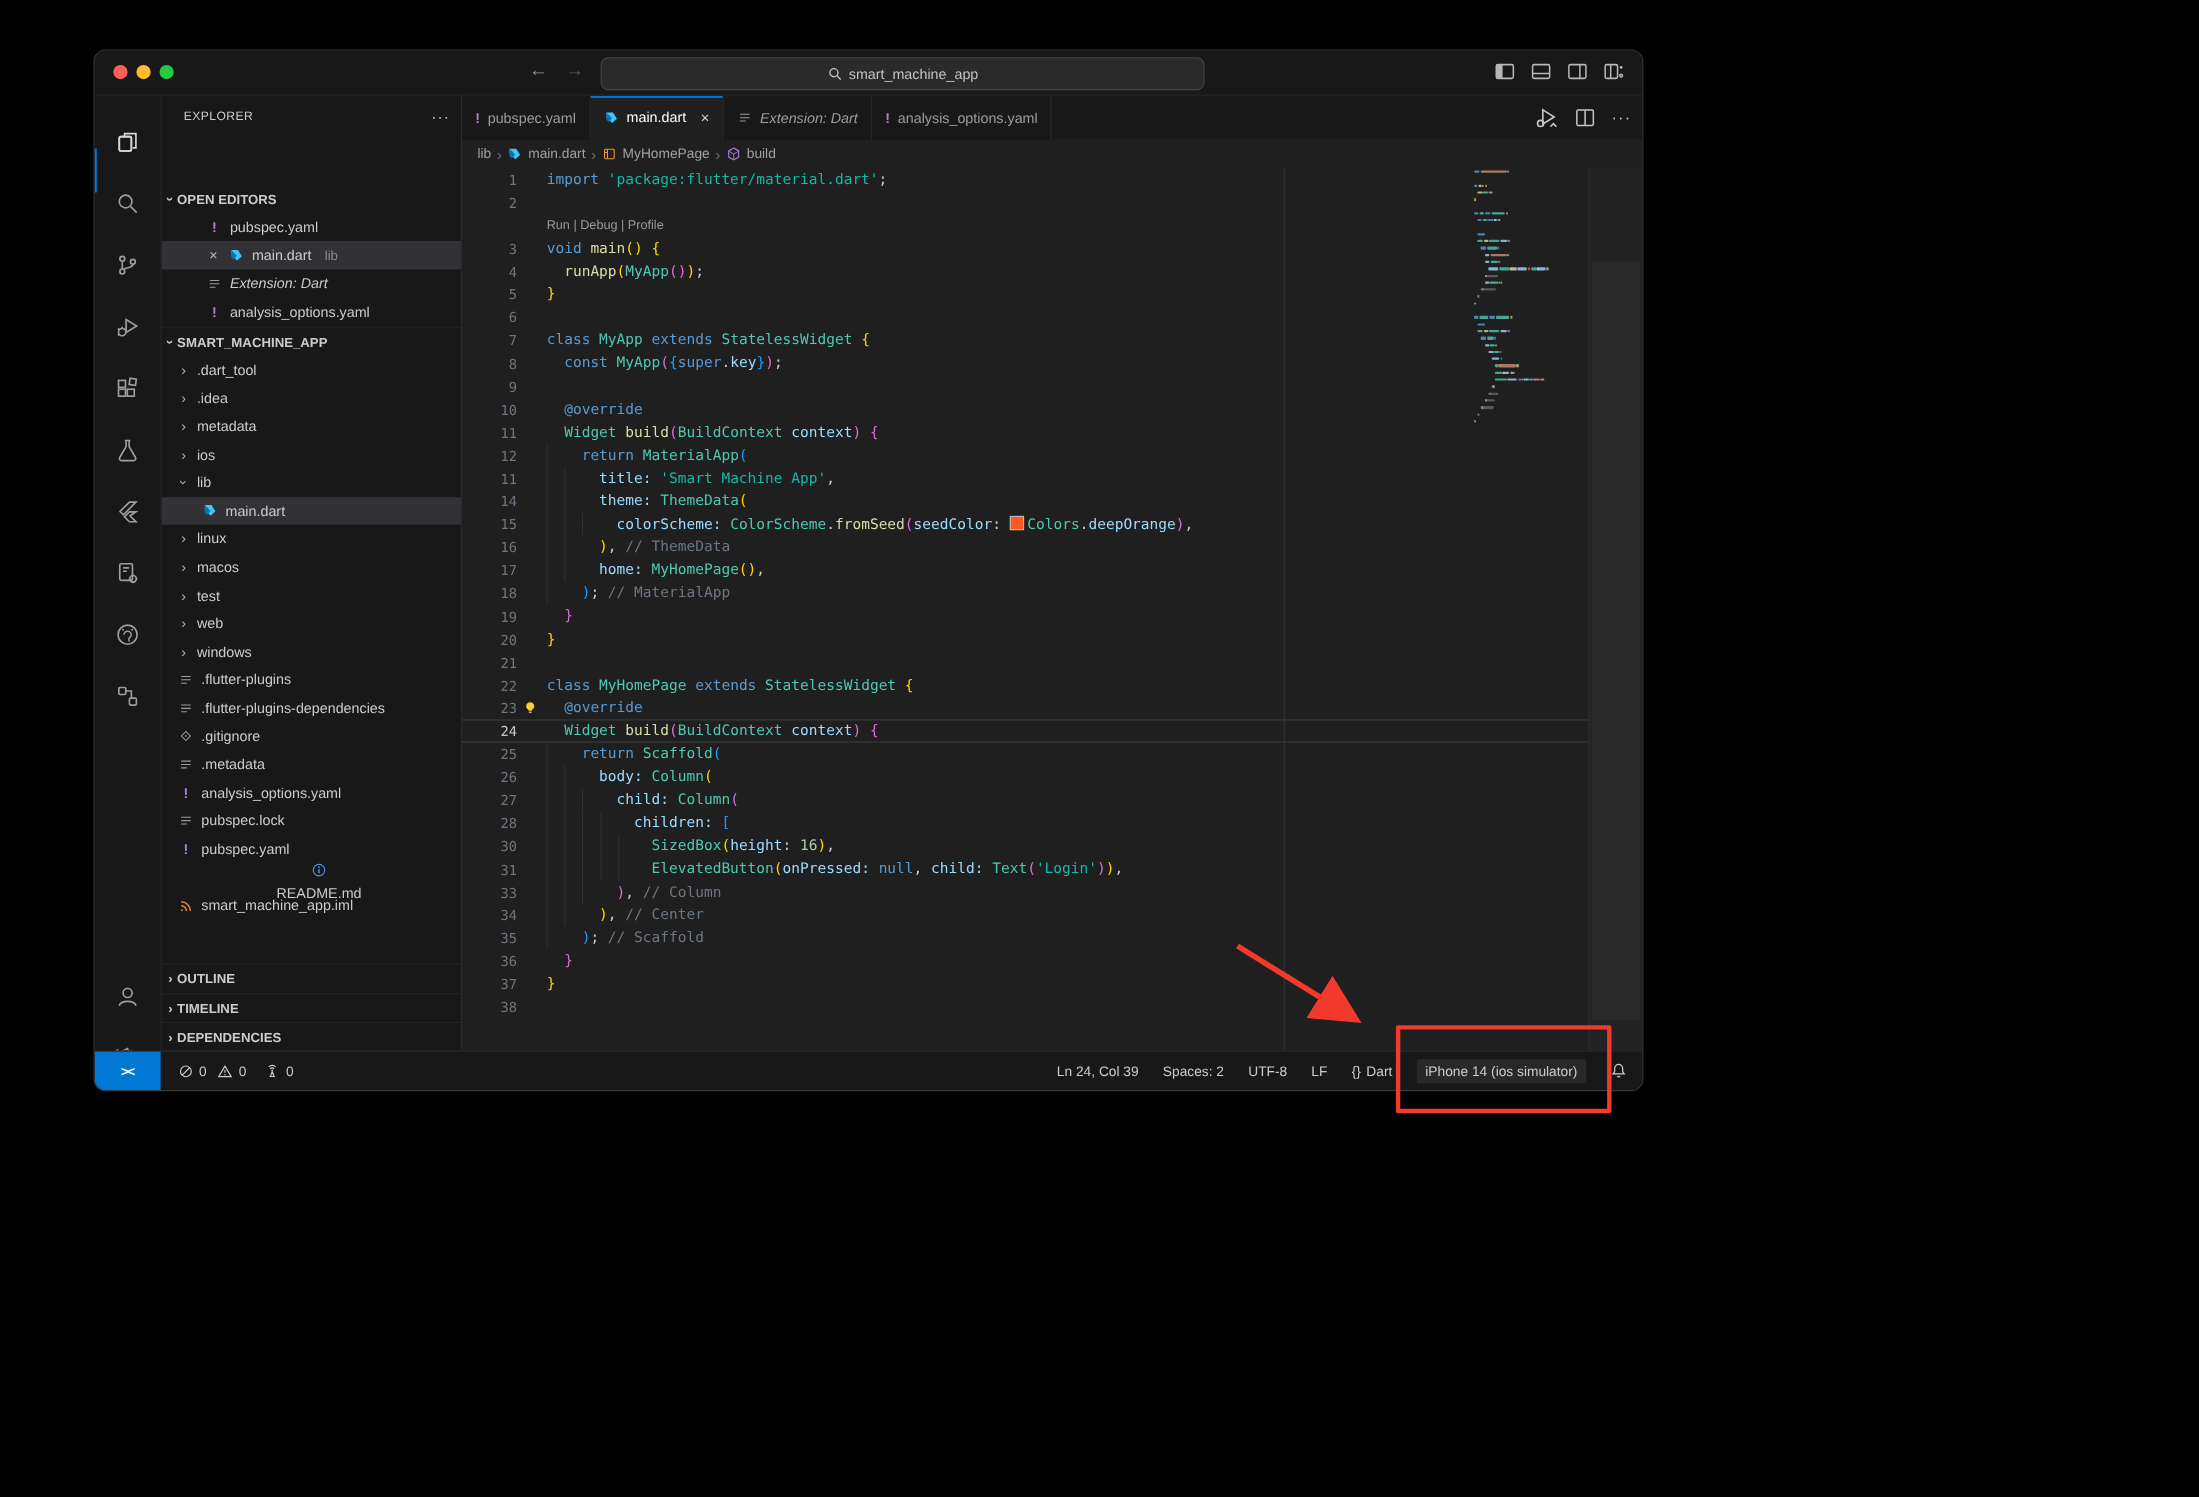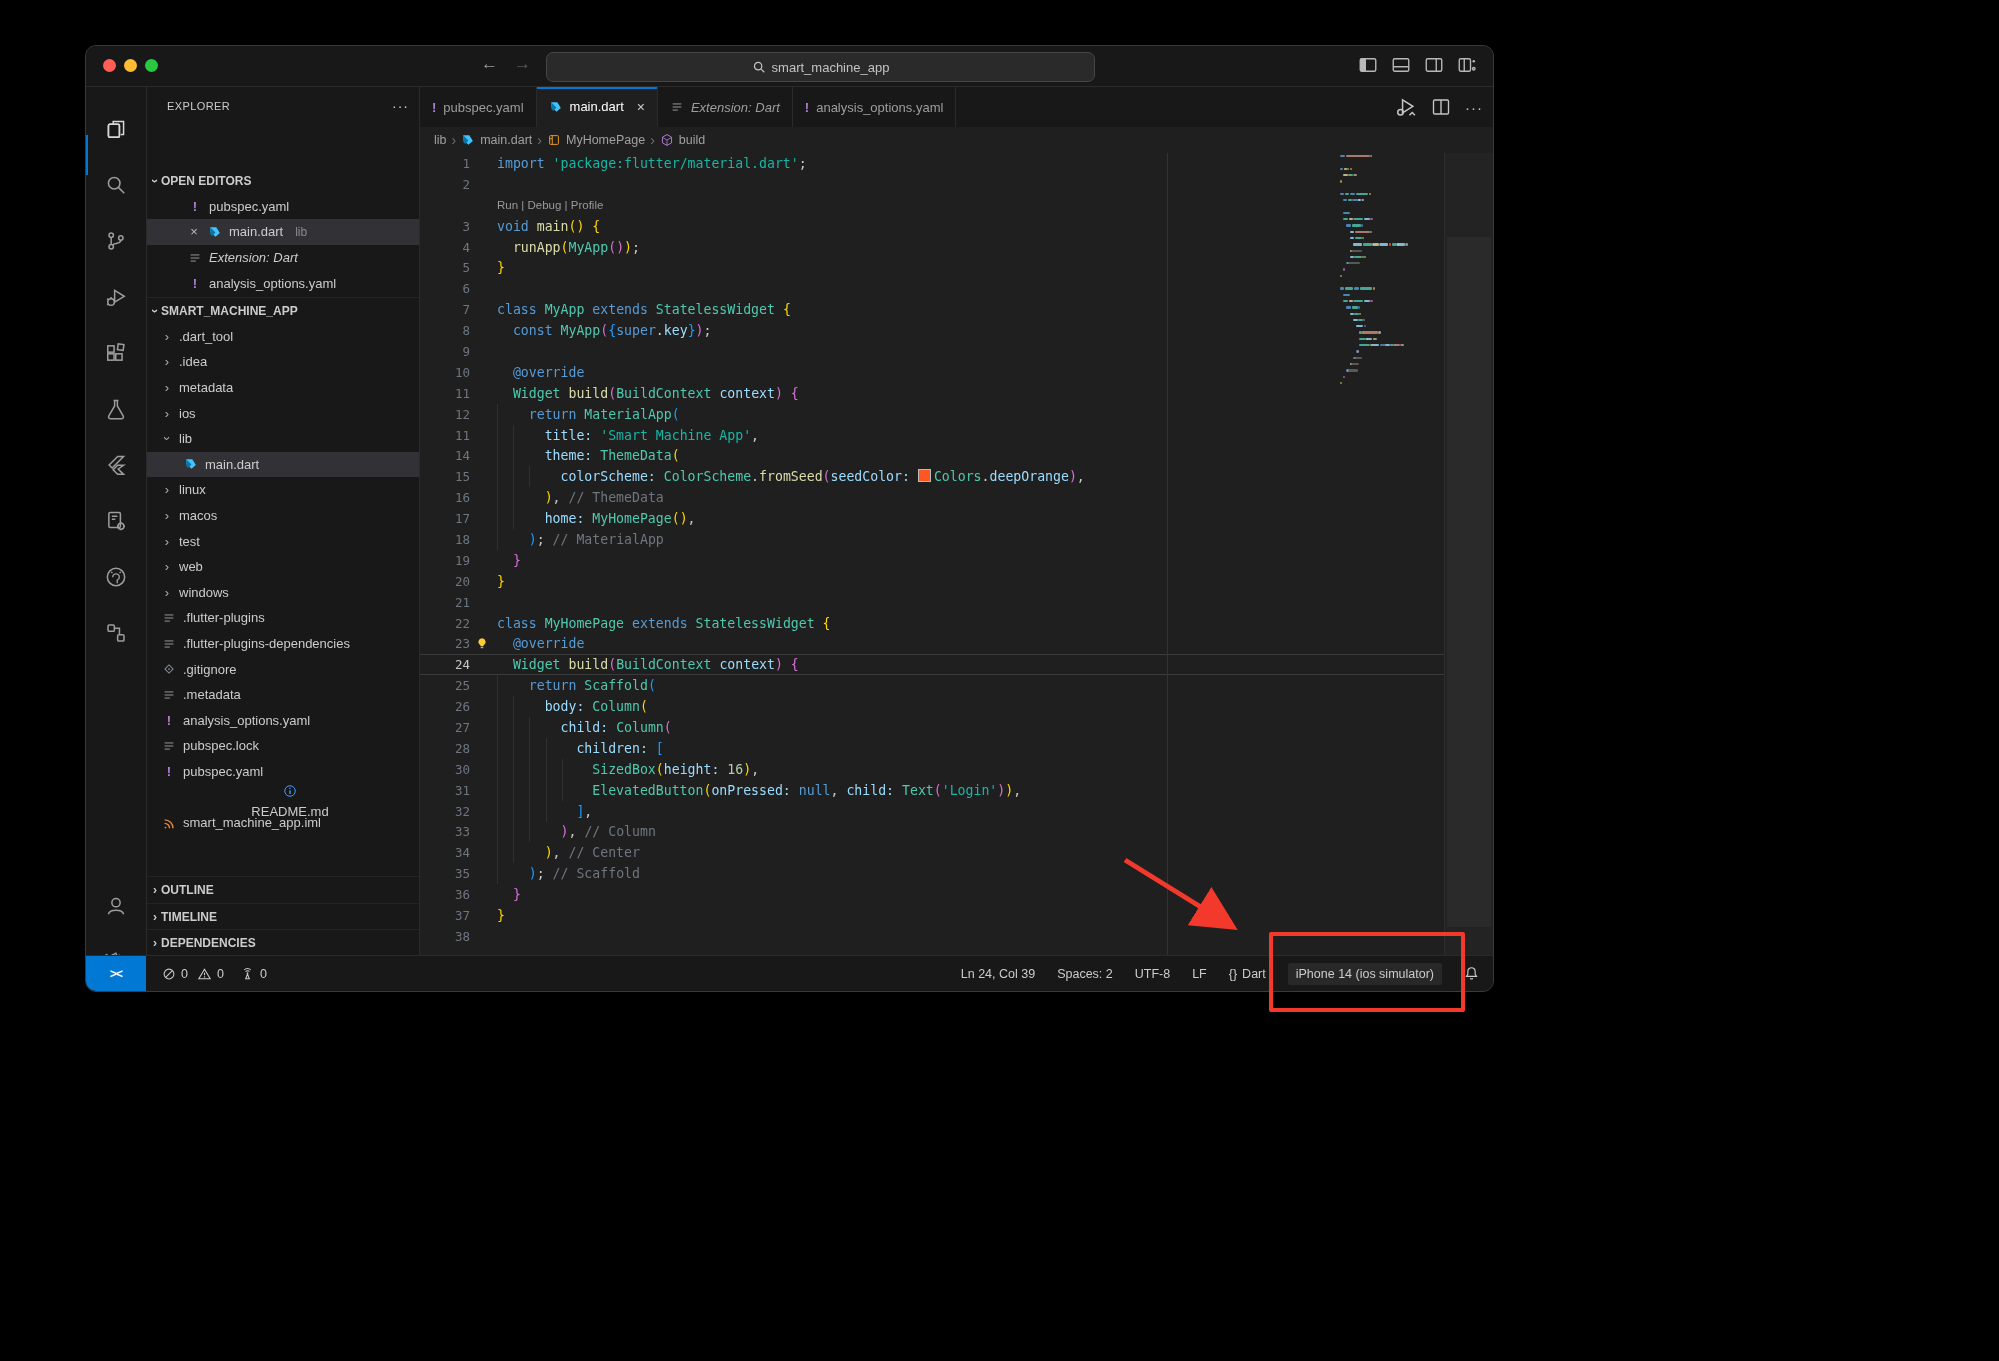--- a/index.html
+++ b/index.html
@@ -662,28 +662,20 @@
             <span class="ltxt"><span class="tk-fg">            </span><span class="tk-cls">SizedBox</span><span class="tk-b1">(</span><span class="tk-pl">height:</span><span class="tk-fg"> </span><span class="tk-num">16</span><span class="tk-b1">)</span><span class="tk-fg">,</span></span>
           </div>
           <div class="cline">
             <div class="guide" style="left:77px"></div>
             <div class="guide" style="left:93.2px"></div>
             <div class="guide" style="left:109.4px"></div>
             <div class="guide" style="left:125.6px"></div>
             <div class="guide" style="left:141.8px"></div>
             <span class="ln">31</span>
             <span class="ltxt"><span class="tk-fg">            </span><span class="tk-cls">ElevatedButton</span><span class="tk-b1">(</span><span class="tk-pl">onPressed:</span><span class="tk-fg"> </span><span class="tk-kw">null</span><span class="tk-fg">, </span><span class="tk-pl">child:</span><span class="tk-fg"> </span><span class="tk-cls">Text</span><span class="tk-b2">(</span><span class="tk-str">'Login'</span><span class="tk-b2">)</span><span class="tk-b1">)</span><span class="tk-fg">,</span></span>
-          </div>
-          <div class="cline">
-            <div class="guide" style="left:77px"></div>
-            <div class="guide" style="left:93.2px"></div>
-            <div class="guide" style="left:109.4px"></div>
-            <div class="guide" style="left:125.6px"></div>
-            <span class="ln">32</span>
-            <span class="ltxt"><span class="tk-fg">          </span><span class="tk-b3">]</span><span class="tk-fg">,</span></span>
           </div>
           <div class="cline">
             <div class="guide" style="left:77px"></div>
             <div class="guide" style="left:93.2px"></div>
             <div class="guide" style="left:109.4px"></div>
             <span class="ln">33</span>
             <span class="ltxt"><span class="tk-fg">        </span><span class="tk-b2">)</span><span class="tk-fg">,</span><span class="tk-cmt"> // Column</span></span>
           </div>
           <div class="cline">
             <div class="guide" style="left:77px"></div>

